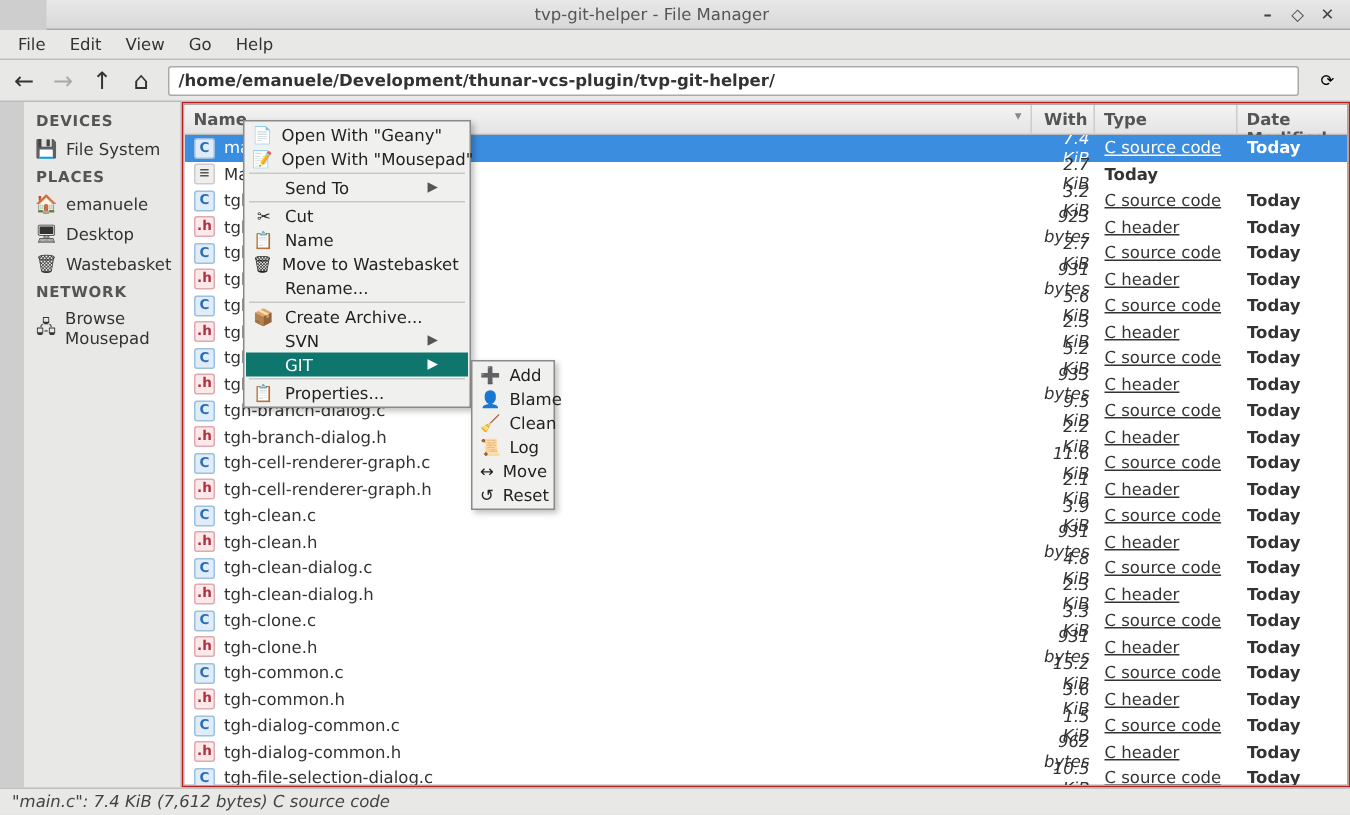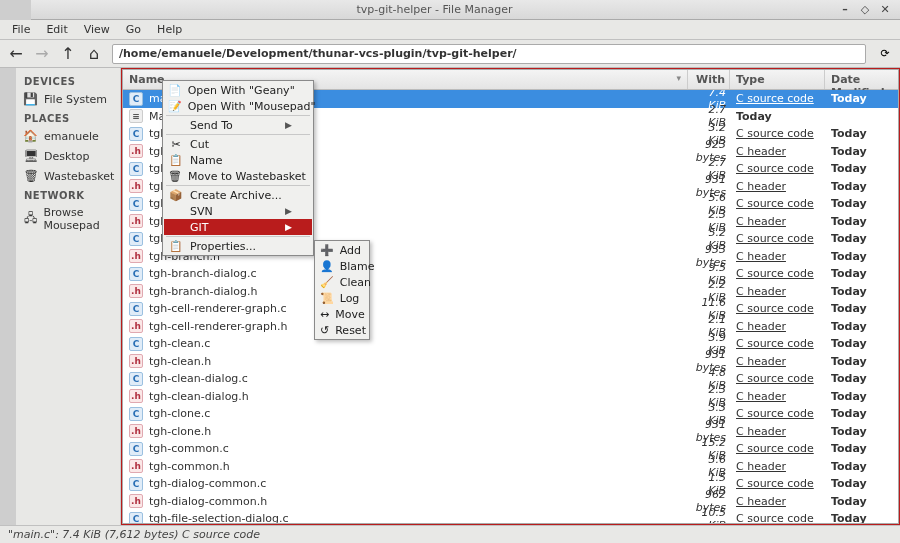--- a/index.html
+++ b/index.html
@@ -33,21 +33,21 @@
 .cell-size { width:42px; text-align:right; padding:0 4px;font-style:italic; }
 .cell-type { width:95px; padding:0 6px;text-decoration:underline; }
 .cell-date { flex:1; padding:0 6px;font-weight:bold; }
 .file-icon { width:14px; height:14px; display:inline-flex; align-items:center; justify-content:center; font-size:9px; font-weight:bold; border-radius:2px; }
 .file-icon.c { background:#e0ecf8; color:#2a6fb5; border:1px solid #9bc0e0; }
 .file-icon.h { background:#fbe8e8; color:#b03040; border:1px solid #e0a8b0; }
 .file-icon.txt { background:#eee; color:#555; border:1px solid #ccc; }
 .statusbar { height:18px; background:#e8e8e6; border-top:1px solid #c0c0c0; display:flex; align-items:center; padding:0 8px; font-style:italic; color:#444; }
 .ctx-menu { position:absolute; background:#f0f0ee; border:1px solid #8a8a8a; box-shadow:2px 2px 4px rgba(0,0,0,.25); z-index:10; padding:1px; }
 .ctx-item { display:flex; align-items:center; height:16px; padding:0 20px 0 4px; gap:6px; color:#222; cursor:pointer; white-space:nowrap; }
-.ctx-item.sel { background:#b91c1c; color:#fff; }
+.ctx-item.sel { background:#0f766e; color:#fff; }
 .ctx-item .ci-icon { width:16px; display:inline-flex; justify-content:center; font-size:11px; }
 .ctx-item .arrow { margin-left:auto; font-size:9px; color:#555; }
 .ctx-item.sel .arrow { color:#fff; }
 .ctx-sep { height:1px; background:#c8c8c8; margin:1px 2px; }
 #ctx-main { left:162px; top:80px; width:152px; }
 #ctx-git { left:314px; top:240px; width:56px; }
 </style>
 </head>
 <body>
 
@@ -367,20 +367,24 @@
       <span>Cut</span>
     </div>
   <div class="ctx-item">
       <span class="ci-icon">📋</span>
       <span>Name</span>
     </div>
   <div class="ctx-item">
       <span class="ci-icon">🗑</span>
       <span>Move to Wastebasket</span>
     </div>
+  <div class="ctx-item">
+      <span class="ci-icon"></span>
+      <span>Rename...</span>
+    </div>
   <div class="ctx-sep"></div>
   <div class="ctx-item">
       <span class="ci-icon">📦</span>
       <span>Create Archive...</span>
     </div>
   <div class="ctx-item">
       <span class="ci-icon"></span>
       <span>SVN</span>
       <span class="arrow">▶</span>
     </div>

